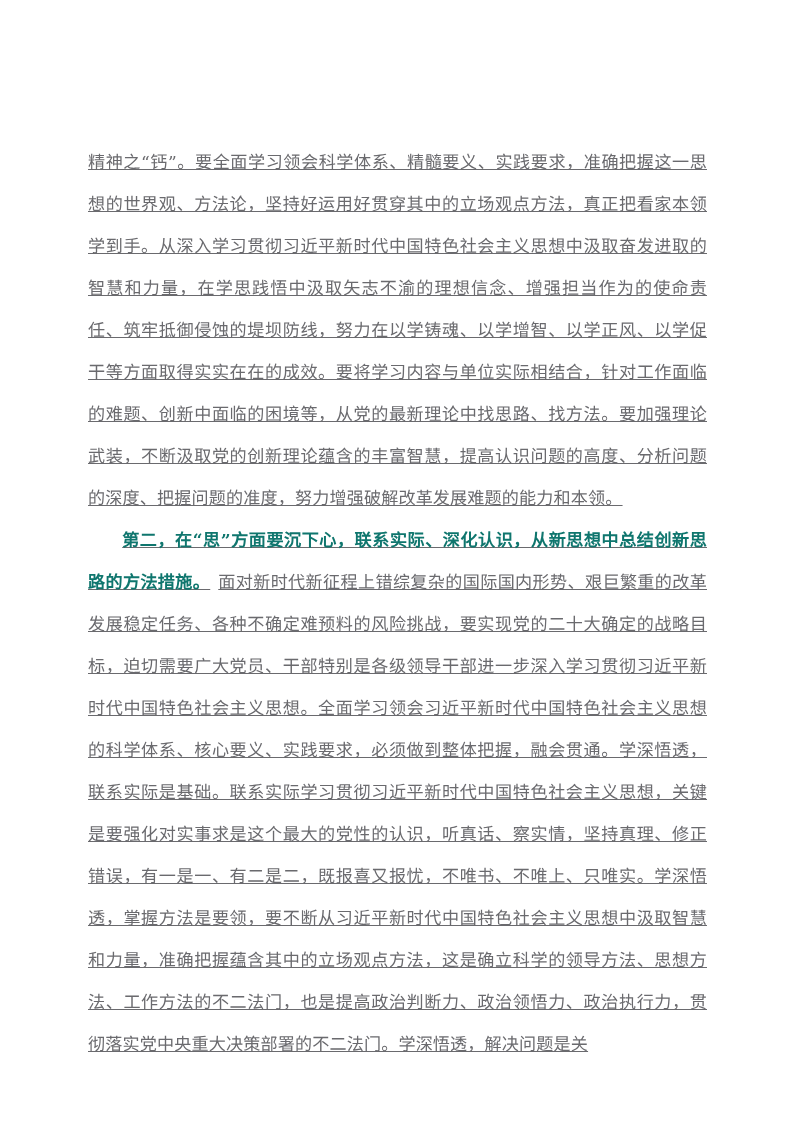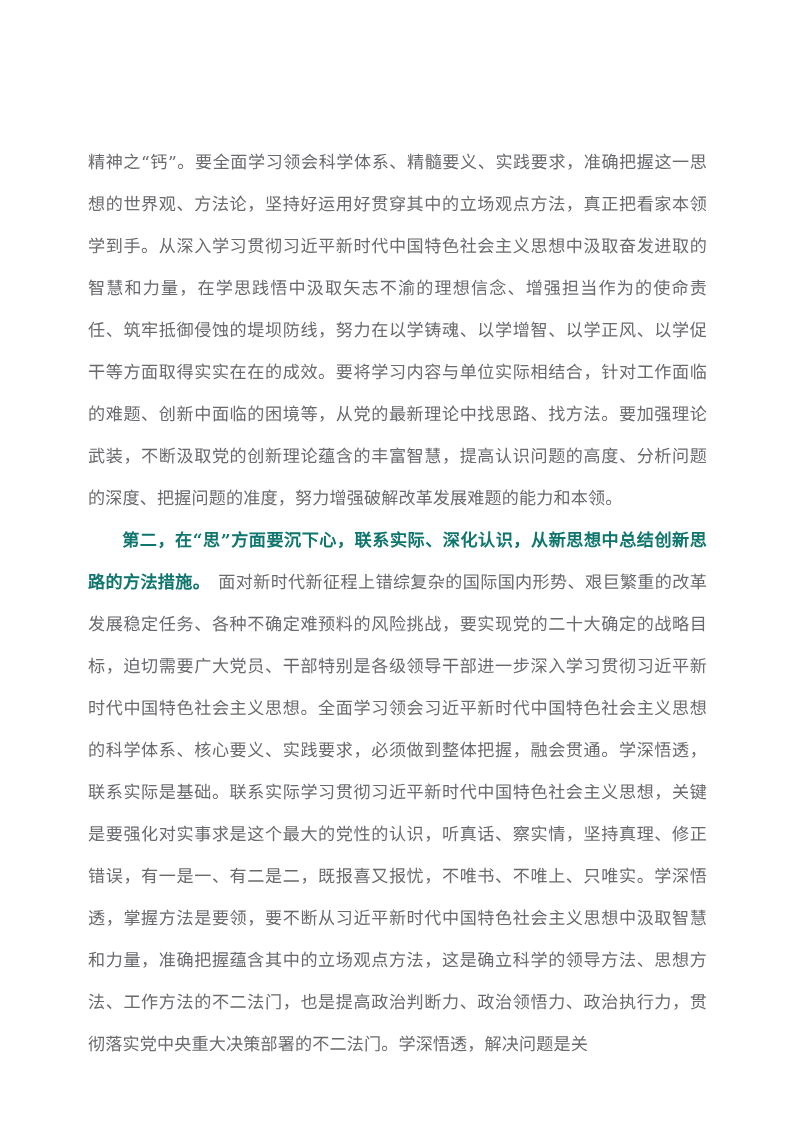--- a/index.html
+++ b/index.html
@@ -29,20 +29,21 @@
   }
   .para {
     margin: 0;
     font-size: 17.1px;
     line-height: 42px;
     color: #6a6a6e;
     text-align: justify;
     text-justify: inter-ideograph;
     letter-spacing: 0.15px;
     font-weight: 400;
+    text-decoration: underline;
     -webkit-font-smoothing: antialiased;
   }
   .para + .para {
     margin-top: 0;
   }
   .para.indent {
     text-indent: 2em;
   }
   .lead {
     font-weight: 700;

